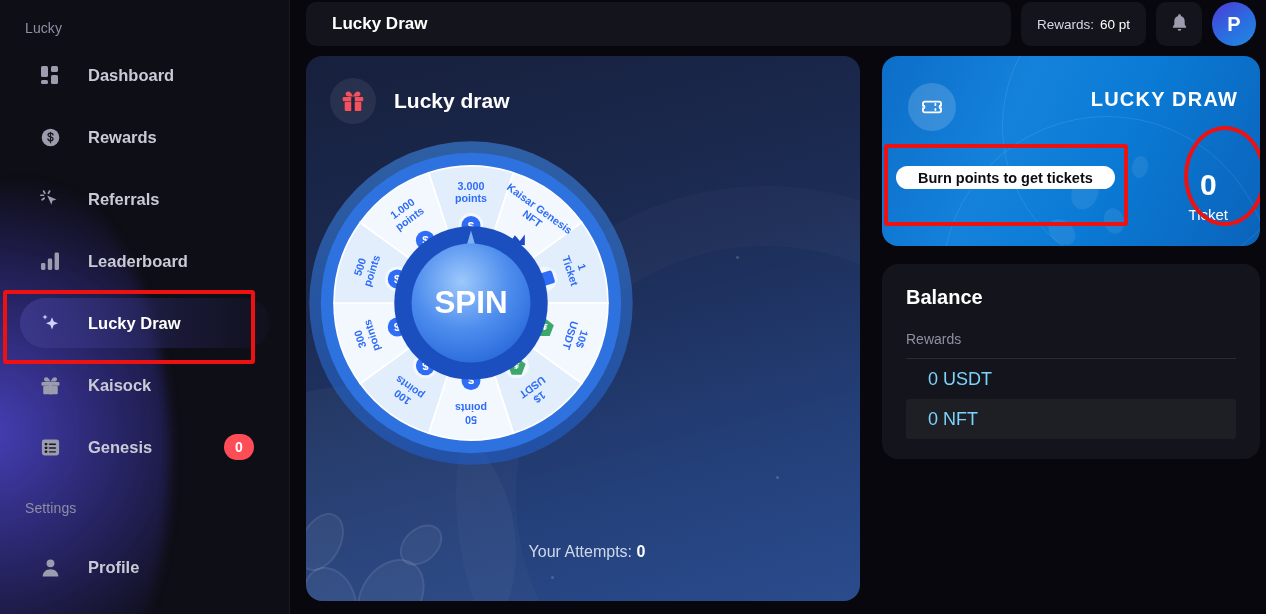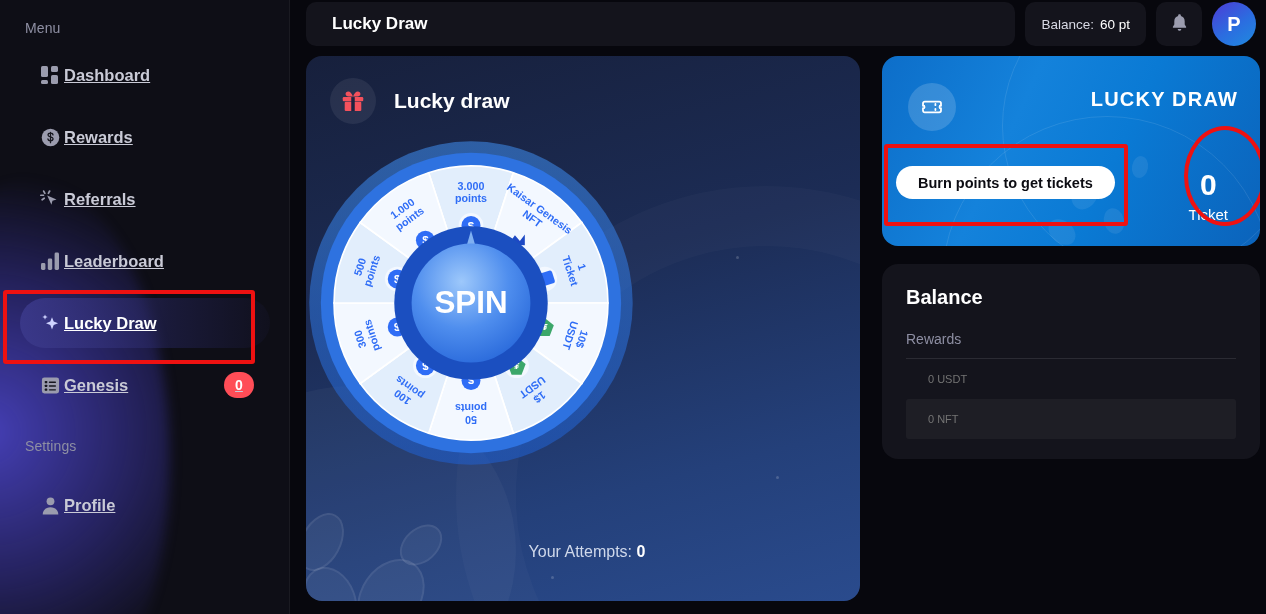--- a/index.html
+++ b/index.html
@@ -31,26 +31,25 @@
     background: rgba(255,255,255,0.05);
   }
   .side-inner { position: relative; z-index: 2; padding-top: 20px; }
   .side-label {
     color: #8e8fa3; font-size: 14px; font-weight: 400;
     padding-left: 25px; margin-bottom: 14px; letter-spacing: .1px;
   }
   .side-label.settings { margin-top: 28px; margin-bottom: 26px; }
   .nav-item {
     position: relative;
-    display: flex; align-items: center; gap: 2px;
+    display: flex; align-items: center; gap: 26px;
     height: 50px; margin: 0 20px 12px 20px;
     padding-left: 18px; border-radius: 25px;
     color: #c9cad6; font-size: 16.5px; font-weight: 700;
     cursor: pointer;
-    text-decoration: underline;
   }
   .nav-item .ic { width: 24px; height: 24px; display: flex; align-items: center; justify-content: center; flex: 0 0 24px; }
   .nav-item .ic svg { display: block; }
   .nav-item.active {
     background: linear-gradient(90deg, rgba(60,58,140,0.85) 0%, rgba(40,40,100,0.45) 60%, rgba(30,30,70,0.15) 100%);
     color: #ffffff;
   }
   .nav-item.active .ic svg { fill: #cfd3ff; }
   .badge {
     margin-left: auto; margin-right: 16px;
@@ -152,21 +151,21 @@
     width: 48px; height: 48px; border-radius: 50%;
     background: rgba(255,255,255,0.16);
     display: flex; align-items: center; justify-content: center;
   }
   #tc-head {
     position: absolute; right: 22px; top: 32px;
     color: #ffffff; font-size: 20px; font-weight: 700; letter-spacing: 1.2px;
   }
   #burn-btn {
     position: absolute; left: 14px; top: 110px;
-    height: 33px; border-radius: 20px; background: #ffffff;
+    height: 23px; border-radius: 20px; background: #ffffff;
     display: flex; align-items: center; justify-content: center;
     padding: 0 22px;
     color: #0c0c12; font-size: 14.5px; font-weight: 700;
     cursor: pointer; border: none;
     font-family: "Liberation Sans", sans-serif;
   }
   #tc-count {
     position: absolute; right: 32px; top: 140px;
     text-align: center; color: #ffffff; transform: translateY(-50%);
   }
@@ -181,33 +180,33 @@
 
   #balance-card {
     height: 195px; border-radius: 16px; background: #14141c;
     padding: 22px 24px 0 24px; flex: 0 0 195px;
   }
   #bal-title { color: #ffffff; font-size: 20px; font-weight: 700; }
   #bal-sub { color: #8e8fa3; font-size: 14px; margin-top: 22px; }
   #bal-rule { height: 1px; background: rgba(255,255,255,0.10); margin-top: 11px; }
   .bal-row {
     height: 40px; display: flex; align-items: center;
-    padding-left: 22px; color: #737373; font-size: 11px;
+    padding-left: 22px; color: #7dd3fc; font-size: 18px;
     border-radius: 3px;
   }
   .bal-row.alt { background: rgba(255,255,255,0.045); }
 </style>
 </head>
 <body>
 
 <div id="app">
 
   <aside id="sidebar">
     <div class="side-inner">
-      <div class="side-label">Menu</div>
+      <div class="side-label">Lucky</div>
 
       <div class="nav-item">
         <span class="ic">
           <svg width="20" height="20" viewBox="0 0 20 20" fill="#9b9cae">
               <rect x="1" y="1" width="7" height="11" rx="1.6"></rect>
               <rect x="11" y="1" width="7" height="6" rx="1.6"></rect>
               <rect x="1" y="15" width="7" height="4" rx="1.5"></rect>
               <rect x="11" y="10" width="7" height="9" rx="1.6"></rect>
             </svg>
         </span>
@@ -251,20 +250,31 @@
       <div class="nav-item active">
         <span class="ic">
           <svg width="23" height="23" viewBox="0 0 23 23" fill="#cfd3ff">
               <path d="M13 5.2l1.7 4.4 4.4 1.7-4.4 1.7-1.7 4.4-1.7-4.4L7 11.3l4.3-1.7z"></path>
               <path d="M6.0 2.4l.75 1.95 1.95.75-1.95.75L6 7.8l-.75-1.95-1.95-.75 1.95-.75z"></path>
             </svg>
         </span>
         <span>Lucky Draw</span>
       </div>
 
+      <div class="nav-item">
+        <span class="ic">
+          <svg width="21" height="21" viewBox="0 0 22 22" fill="#9b9cae">
+              <rect x="1.6" y="7.4" width="18.8" height="3.8" rx="1"></rect>
+              <rect x="3.4" y="11.6" width="15.2" height="8.6" rx="1"></rect>
+              <rect x="9.4" y="7.4" width="3.2" height="12.8"></rect>
+              <path d="M11 6.8C9.6 4.2 8.4 2.4 6.6 2.4c-1.5 0-2.4 1-2.4 2.2 0 1.3 1.1 2.2 2.8 2.2zM11 6.8c1.4-2.6 2.6-4.4 4.4-4.4 1.5 0 2.4 1 2.4 2.2 0 1.3-1.1 2.2-2.8 2.2z"></path>
+            </svg>
+        </span>
+        <span>Kaisock</span>
+      </div>
 
       <div class="nav-item">
         <span class="ic">
           <svg width="21" height="21" viewBox="0 0 22 22" fill="none">
               <rect x="2" y="2.6" width="18" height="16.8" rx="2.6" fill="#9b9cae"></rect>
               <rect x="5" y="6.2" width="2.6" height="2.4" rx=".6" fill="#17171f"></rect>
               <rect x="9.2" y="6.8" width="7.6" height="1.5" rx=".75" fill="#17171f"></rect>
               <rect x="5" y="10.2" width="2.6" height="2.4" rx=".6" fill="#17171f"></rect>
               <rect x="9.2" y="10.8" width="7.6" height="1.5" rx=".75" fill="#17171f"></rect>
               <rect x="5" y="14.2" width="2.6" height="2.4" rx=".6" fill="#17171f"></rect>
@@ -288,21 +298,21 @@
       </div>
     </div>
     <div class="anno-box" id="anno-lucky"></div>
   </aside>
 
   <section id="main">
 
     <div id="topbar">
       <div id="title-bar">Lucky Draw</div>
       <div class="pill">
-        <span>Balance:</span>
+        <span>Rewards:</span>
         <span class="val">60 pt</span>
       </div>
       <div class="pill icon-pill">
         <span>
           <svg width="17" height="19" viewBox="0 0 18 20" fill="#9b9cae">
               <path d="M9 1.2c-.85 0-1.45.6-1.45 1.35v.6C5.1 3.75 3.5 5.9 3.5 8.6v3.5L2 14.5v1.1h14v-1.1l-1.5-2.4V8.6c0-2.7-1.6-4.85-4.05-5.45v-.6C10.45 1.8 9.85 1.2 9 1.2z"></path>
               <path d="M7.1 16.8c0 1.1.85 1.95 1.9 1.95s1.9-.85 1.9-1.95z"></path>
             </svg>
         </span>
       </div>

